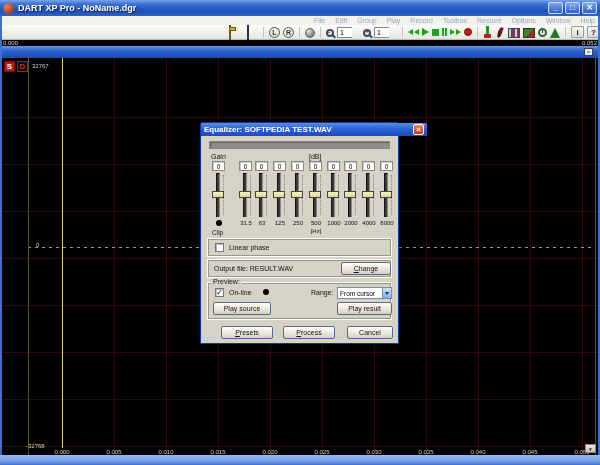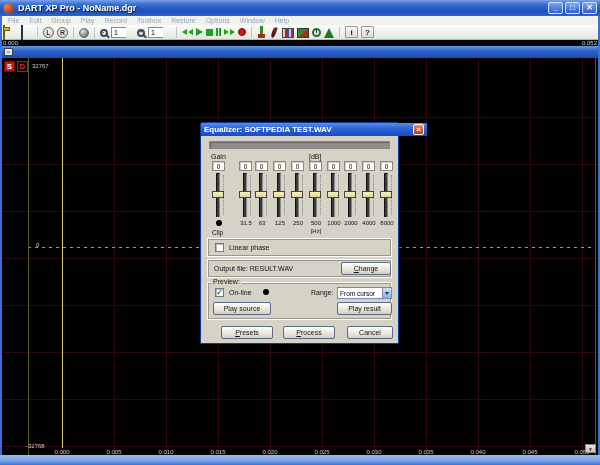--- a/index.html
+++ b/index.html
@@ -1,18 +1,18 @@
 <!DOCTYPE html>
 <html><head>
 <meta charset="utf-8">
 <style>
   * { margin:0; padding:0; box-sizing:border-box; }
   html,body { width:600px; height:465px; overflow:hidden; }
   body { font-family:"Liberation Sans", sans-serif; position:relative; background:#000; }
-  .abs { position:absolute; }
+  .abs { position:absolute;justify-content:flex-end; }
 
   
   #titlebar { left:0; top:0; width:600px; height:16px;
     background:linear-gradient(180deg,#7aa3e8 0%,#3a72d8 25%,#1c4fb8 70%,#2e63c8 100%);
     display:flex; align-items:center; padding:0 3px; }
   #app-icon { width:11px; height:11px; border-radius:50%;
     background:radial-gradient(circle at 35% 30%,#e08050,#8a2810); margin-right:4px; }
   #app-title { color:#fff; font-size:9px; font-weight:bold; text-shadow:1px 1px 1px #123;
     white-space:nowrap; flex:1; }
   .winbtn { width:15px; height:12px; border:1px solid #cfe0ff; border-radius:2px; margin-left:2px;

